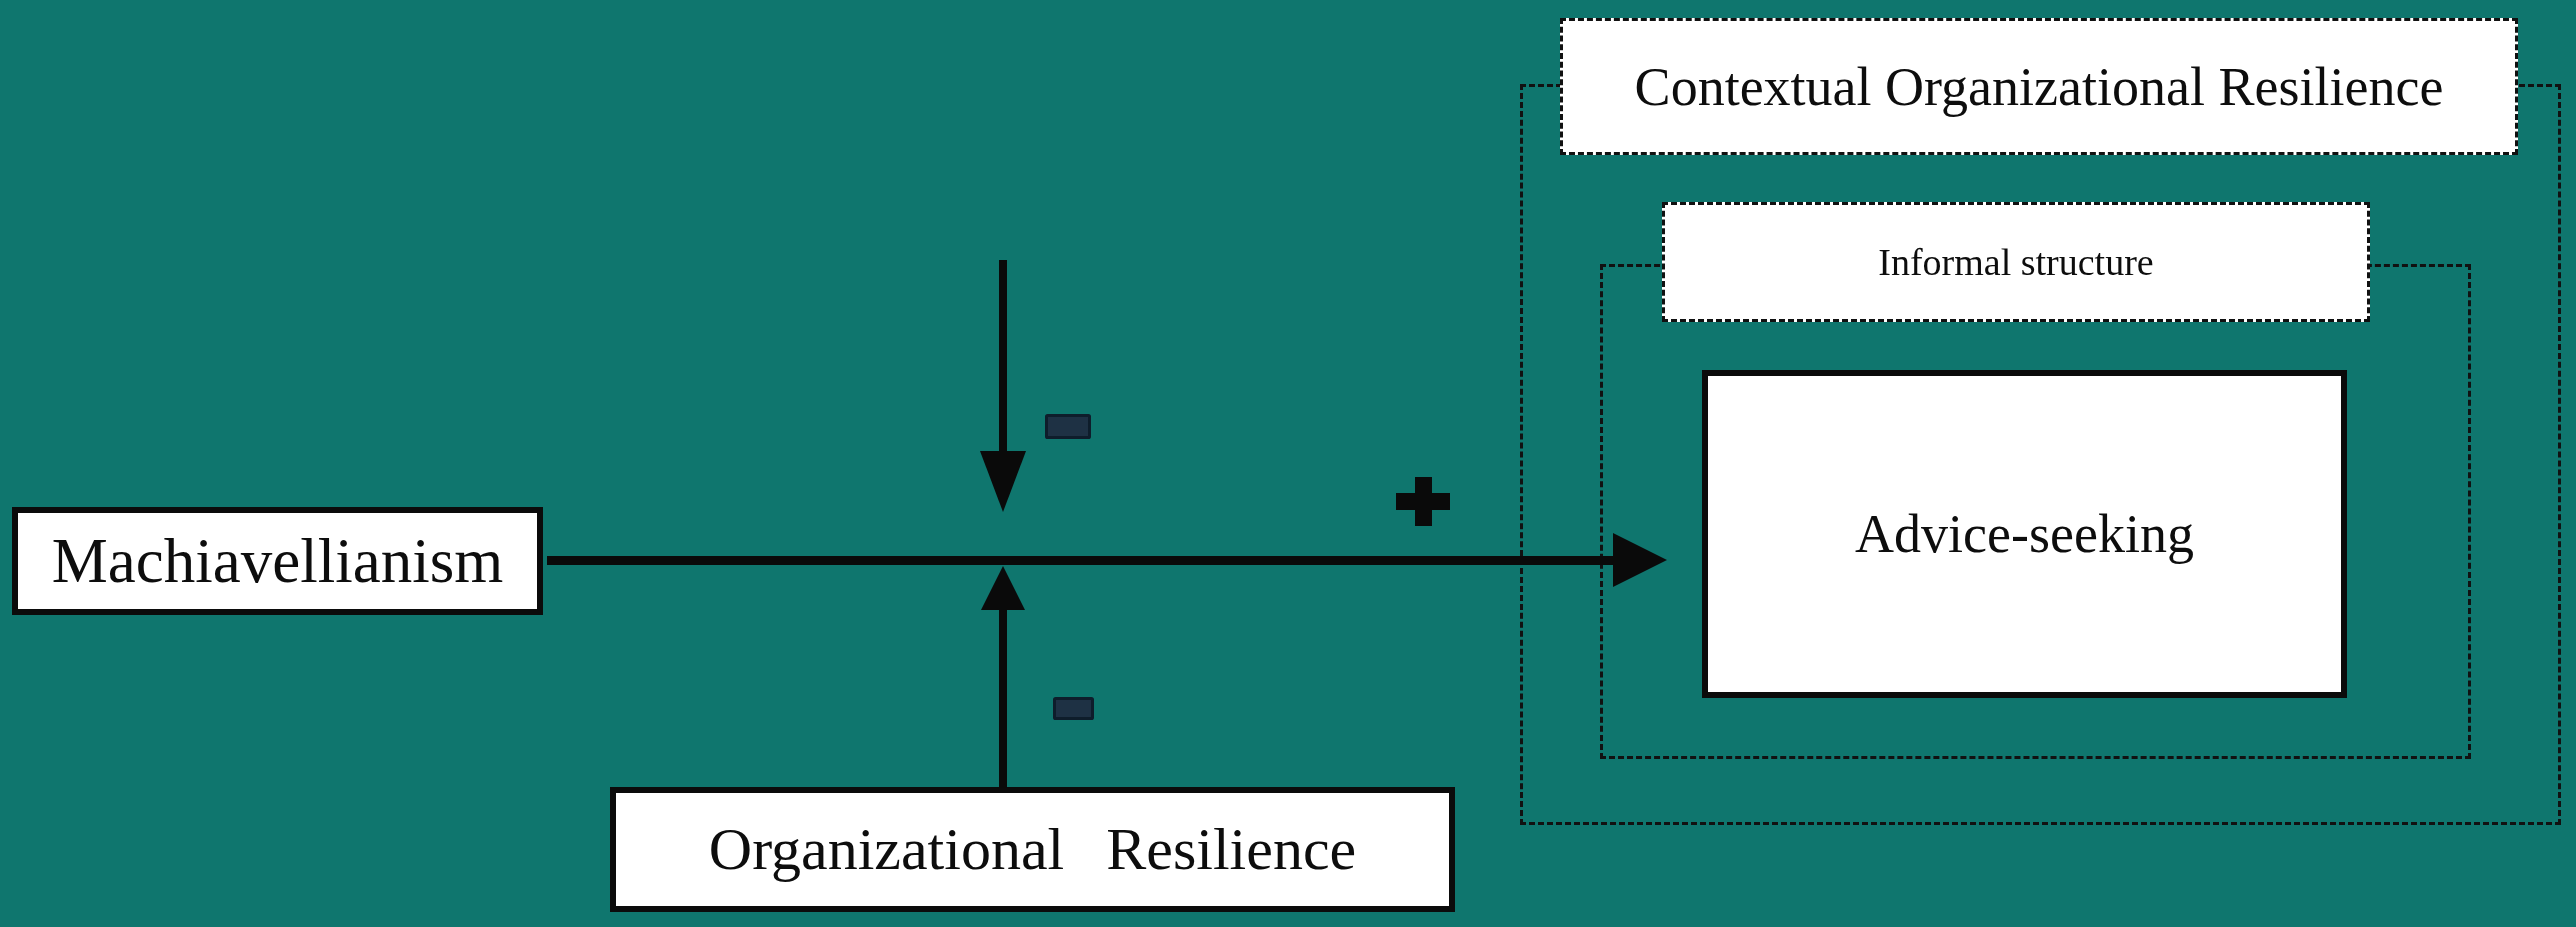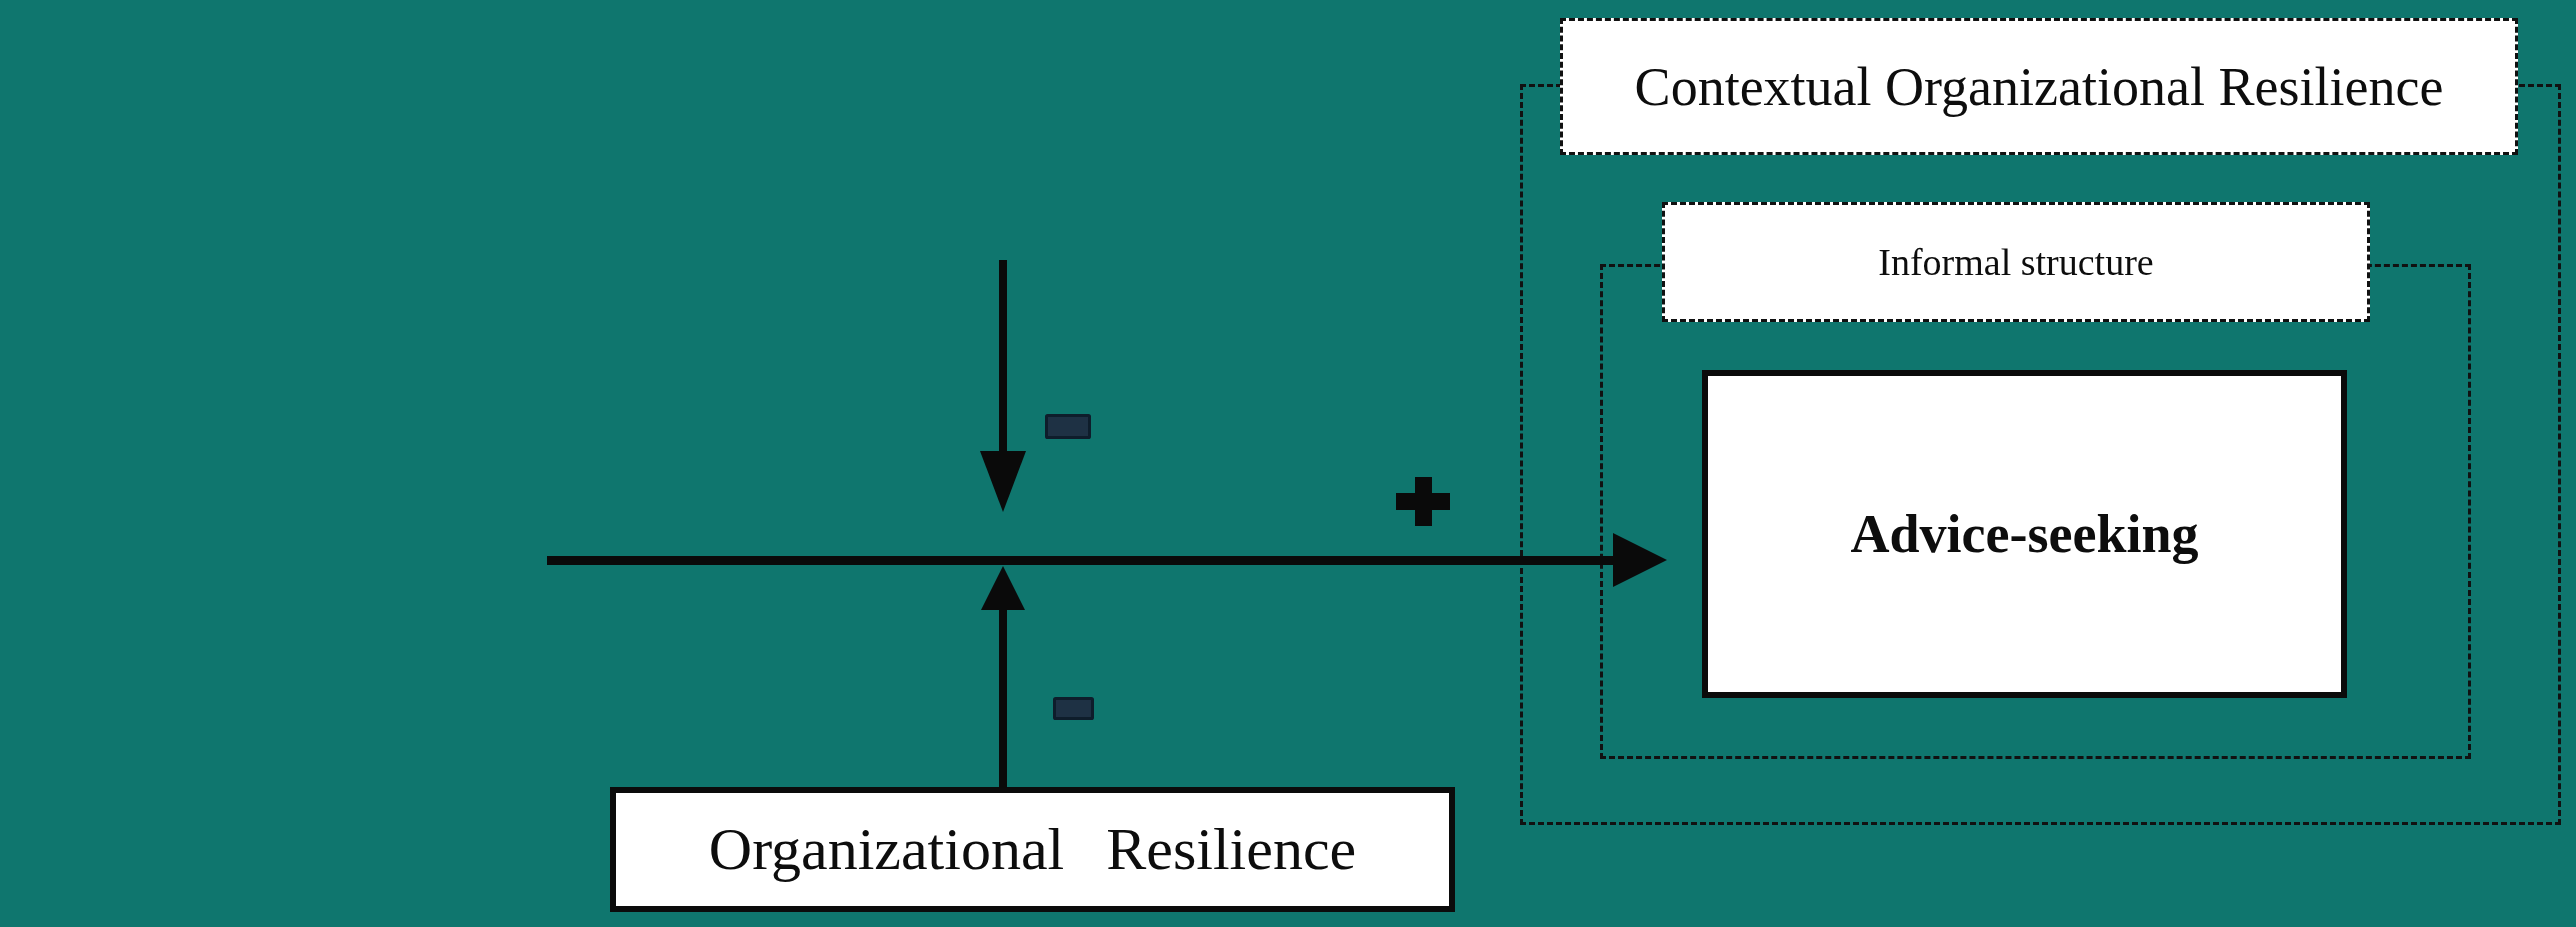--- a/index.html
+++ b/index.html
@@ -27,21 +27,21 @@
     position:absolute;background:#1e3144;border:3.4px solid #0e1d2b;border-radius:2.6px;
   }
   .plus{position:absolute;}
   .plus .bar-h{position:absolute;left:0;top:16px;width:54px;height:17px;background:#0a0a0a;}
   .plus .bar-v{position:absolute;left:19px;top:0;width:17px;height:49px;background:#0a0a0a;}
   .sign-data{position:absolute;opacity:0;font-size:1.7px;line-height:0;pointer-events:none;}
   
   #box-mach{left:12px;top:507px;width:531px;height:108px;font-size:63px;}
   #box-betw{left:644px;top:156px;width:718px;height:106px;border-width:6.8px;font-size:60px;}
   #box-comm{left:610px;top:787px;width:845px;height:125px;font-size:60px;}
-  #box-advice{left:1702px;top:370px;width:645px;height:328px;border-width:6.8px;font-size:54px;font-weight:bold;line-height:1.42;}
+  #box-advice{left:1702px;top:370px;width:645px;height:328px;border-width:6.8px;font-size:54px;font-weight:normal;line-height:1.42;}
   #outer-dash{left:1520px;top:84px;width:1041px;height:741px;}
   #label-contextual{left:1560px;top:18px;width:958px;height:137px;font-size:54px;}
   #inner-dash{left:1600px;top:264px;width:871px;height:495px;}
   #label-informal{left:1662px;top:202px;width:708px;height:120px;font-size:38px;justify-content:center;}
   #main-line{left:547px;top:556px;width:1067px;height:8.5px;z-index:5;}
   #main-head{left:1613px;top:533px;z-index:5;}
   #down-shaft{left:999px;top:260px;width:7.7px;height:192px;z-index:5;}
   #down-head{left:980px;top:451px;z-index:5;}
   #up-head{left:981px;top:566px;z-index:5;}
   #up-shaft{left:999px;top:609px;width:7.7px;height:179px;z-index:5;}
@@ -66,20 +66,23 @@
   <div class="dash-label" id="label-contextual">
     <span>Contextual Organizational Resilience</span>
   </div>
 
   <div class="dash-group" id="inner-dash"></div>
 
   <div class="dash-label" id="label-informal">
     <span>Informal structure</span>
   </div>
 
+  <div class="node" id="box-mach">
+    <span>Machiavellianism</span>
+  </div>
 
 
   <div class="node wide-space" id="box-comm">
     <span>Organizational Resilience</span>
   </div>
 
   <div class="node" id="box-advice">
     <div>
       <div>Advice-seeking</div>
     </div>

